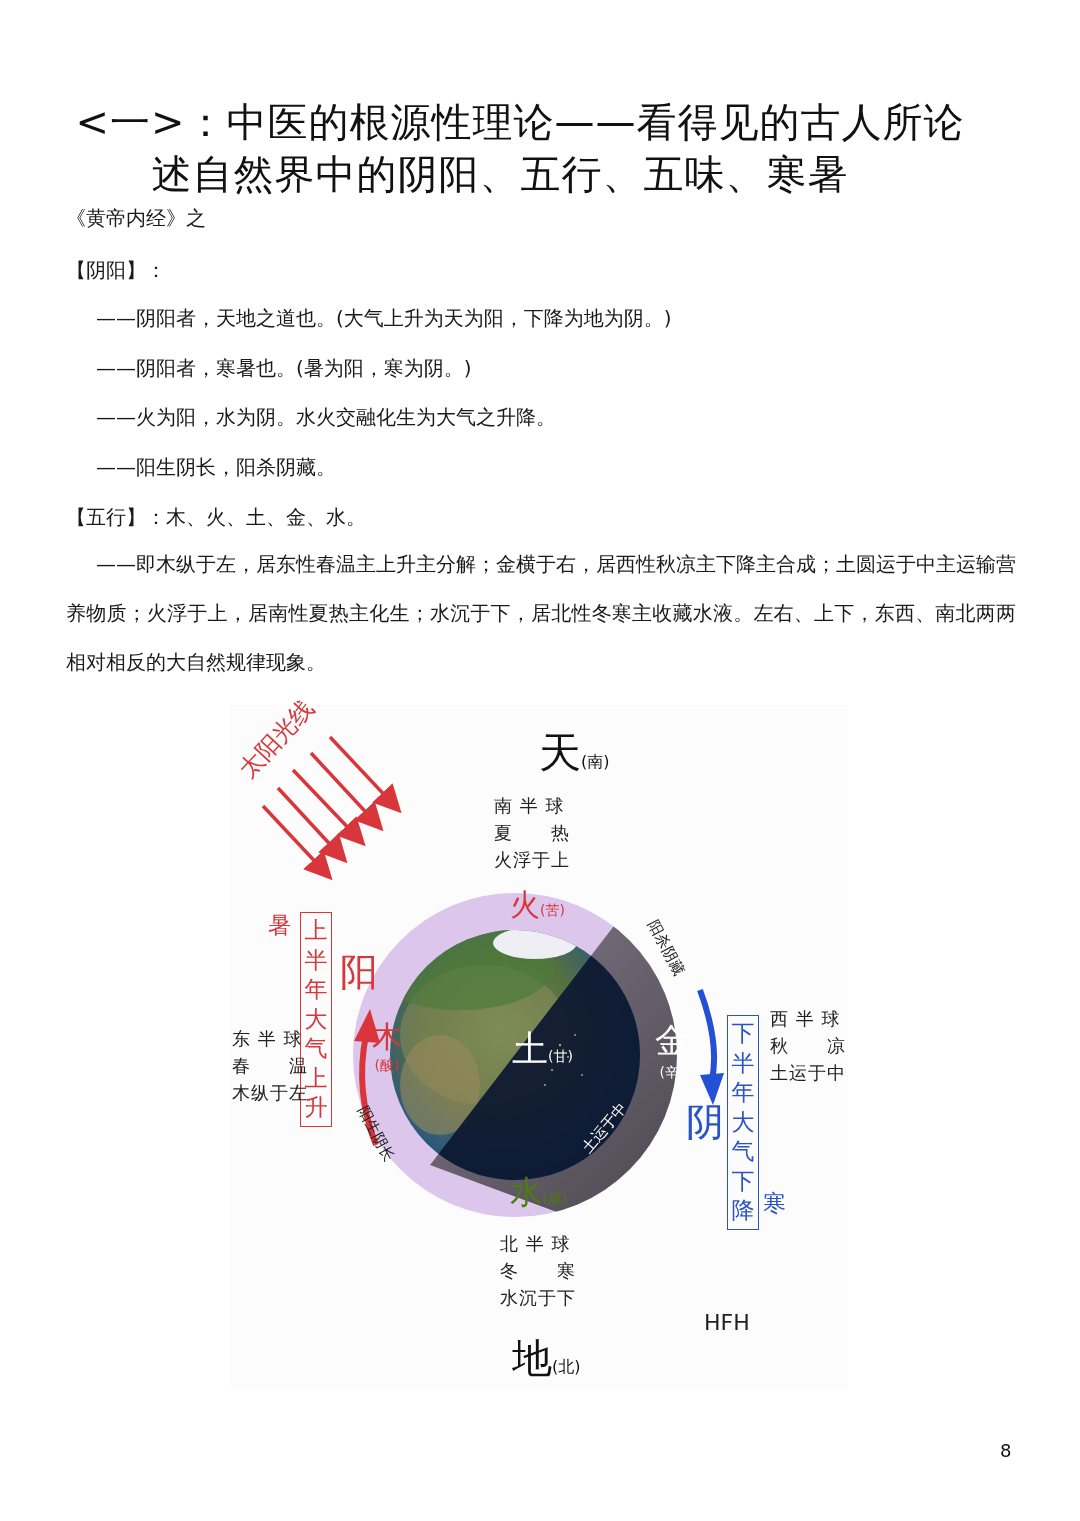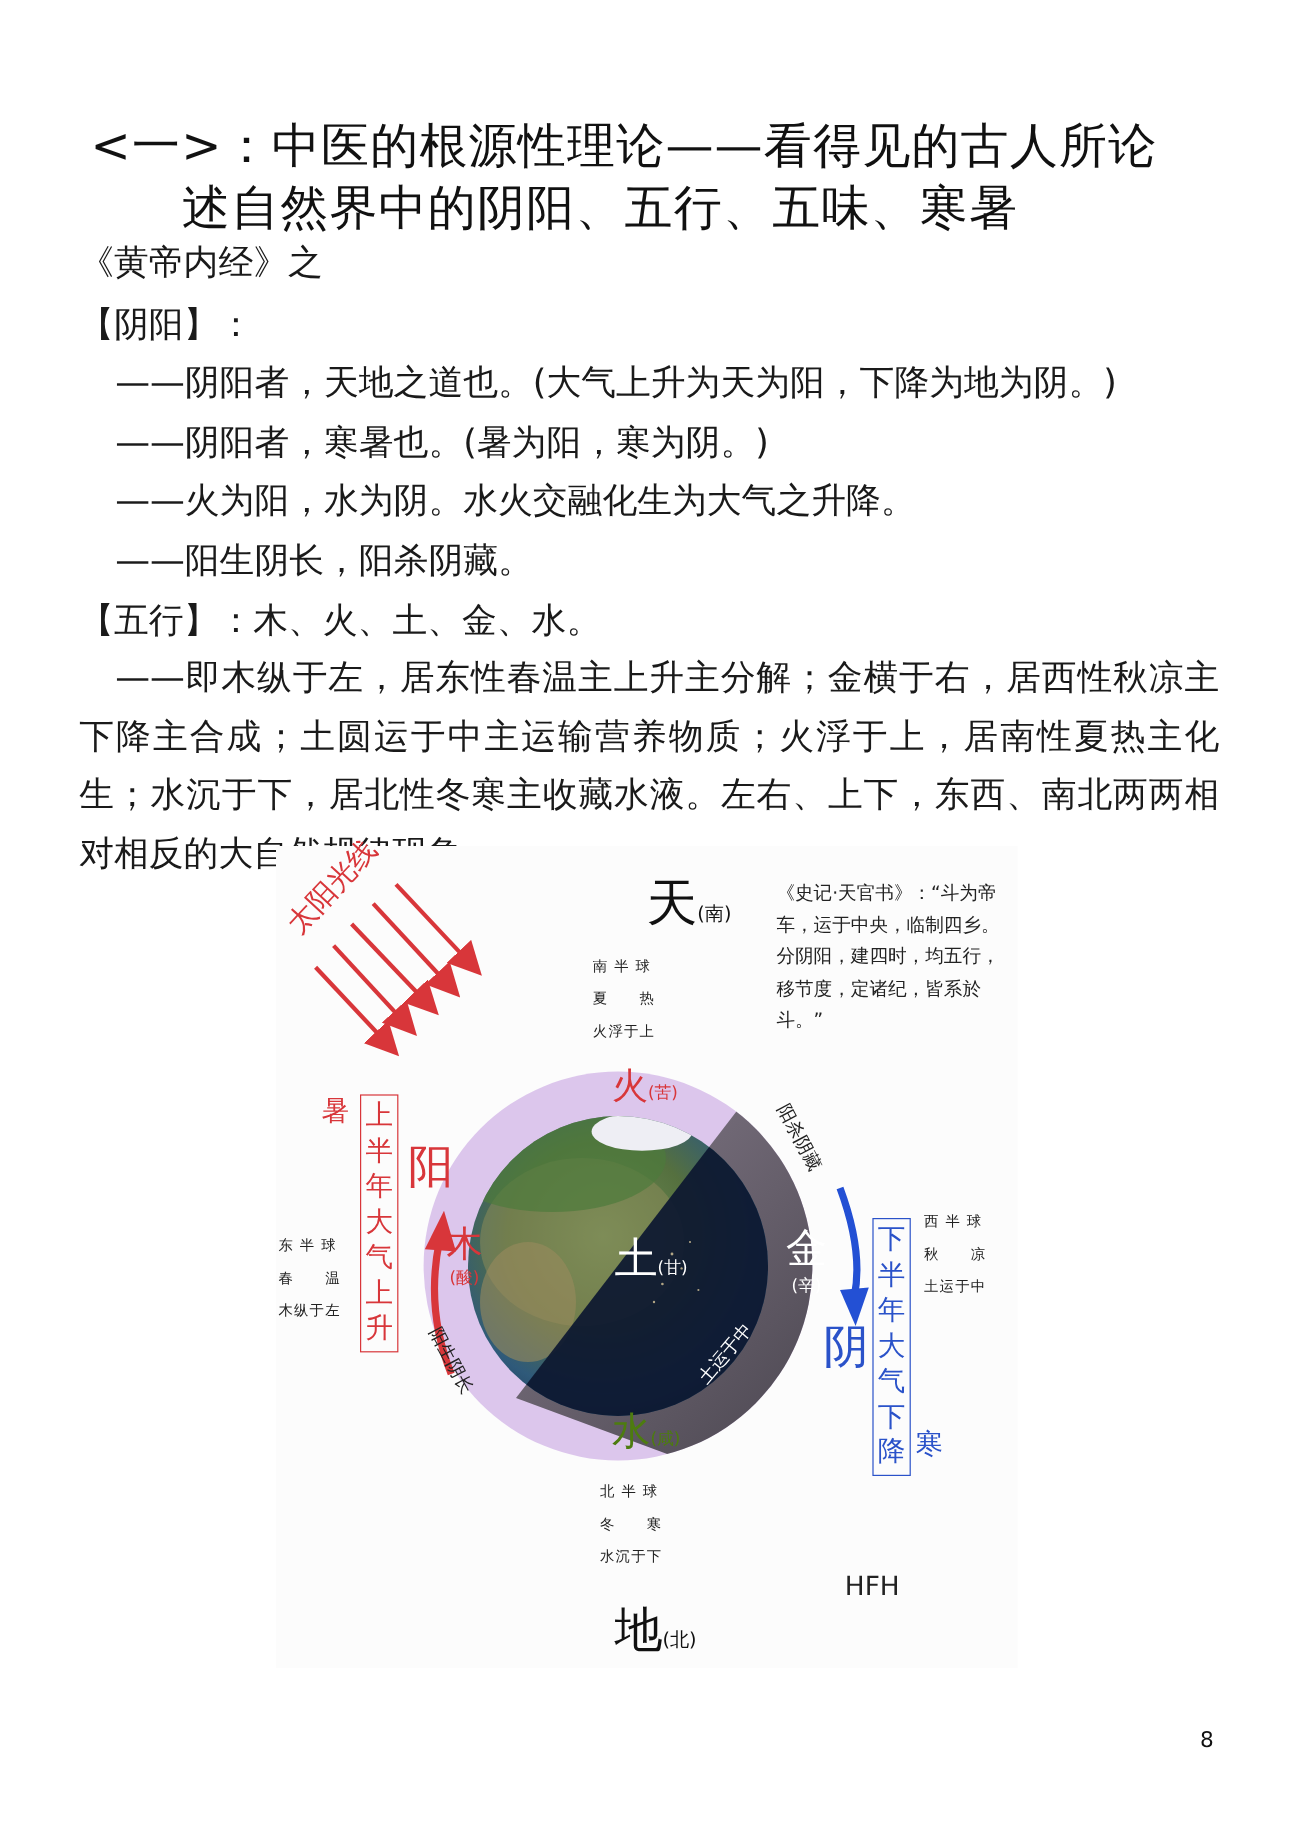--- a/index.html
+++ b/index.html
@@ -9,31 +9,31 @@
   }
   .title {
     position: absolute; left: 0; width: 1000px; text-align: center;
     font-family: "DejaVu Sans", "Liberation Sans", sans-serif;
     font-size: 40px; line-height: 52px; letter-spacing: 1px; color: #111;
   }
   .t1 { top: 96px; padding-left: 40px; box-sizing: border-box; }
   .t2 { top: 148px; }
   .para {
     position: absolute; left: 66px; right: 66px;
-    font-size: 29px; line-height: 30px; white-space: nowrap;
+    font-size: 20px; line-height: 30px; white-space: nowrap;
     font-family: "DejaVu Sans", "Liberation Sans", sans-serif; color: #1a1a1a;
   }
   .wrap { white-space: normal; line-height: 49px; text-align: justify; }
   .figure {
     position: absolute; left: 230px; top: 705px; width: 618px; height: 685px;
     background: #fcfcfc;
   }
   .figure svg { position: absolute; left: 0; top: 0; }
   .lbl { position: absolute; font-family: "DejaVu Sans", "Liberation Sans", sans-serif; white-space: nowrap; }
-  .small { font-size: 12px; line-height: 27px; color: #222; letter-spacing: 1px; }
+  .small { font-size: 18px; line-height: 27px; color: #222; letter-spacing: 1px; }
   .quote { font-size: 15.5px; line-height: 26.5px; color: #222; width: 200px; white-space: normal; }
   .vbox {
     position: absolute; border: 1.5px solid; width: 30px; text-align: center;
     font-size: 23px; line-height: 29.5px; padding: 3px 0;
     font-family: "DejaVu Sans", "Liberation Sans", sans-serif;
   }
   .red { color: #d8363a; }
   .blue { color: #2a52c9; }
   .sub { font-size: 14px; }
   .page-num {
@@ -120,21 +120,20 @@
 
   <div class="lbl" style="left:277px; top:20px; font-size:42px; color:#111;margin-left:32px;">
     <span>天</span><span class="sub" style="font-size:16px;">(南)</span>
   </div>
   <div class="lbl small" style="left:264px; top:87px;">
     <div>南 半 球</div>
     <div>夏　　热</div>
     <div>火浮于上</div>
   </div>
 
-  <div class="lbl quote" style="left:417px; top:26px;">《史记·天官书》：“斗为帝车，运于中央，临制四乡。分阴阳，建四时，均五行，移节度，定诸纪，皆系於斗。”</div>
 
   <div class="lbl red" style="left:280px; top:180px; font-size:30px;">
     <span>火</span><span class="sub">(苦)</span>
   </div>
   <div class="lbl red" style="left:140px; top:312px; font-size:30px; text-align:center; width:34px;">
     <div>木</div>
     <div class="sub" style="line-height:14px;">(酸)</div>
   </div>
   <div class="lbl" style="left:282px; top:320px; font-size:36px; color:#fff;">
     <span>土</span><span class="sub">(甘)</span>

